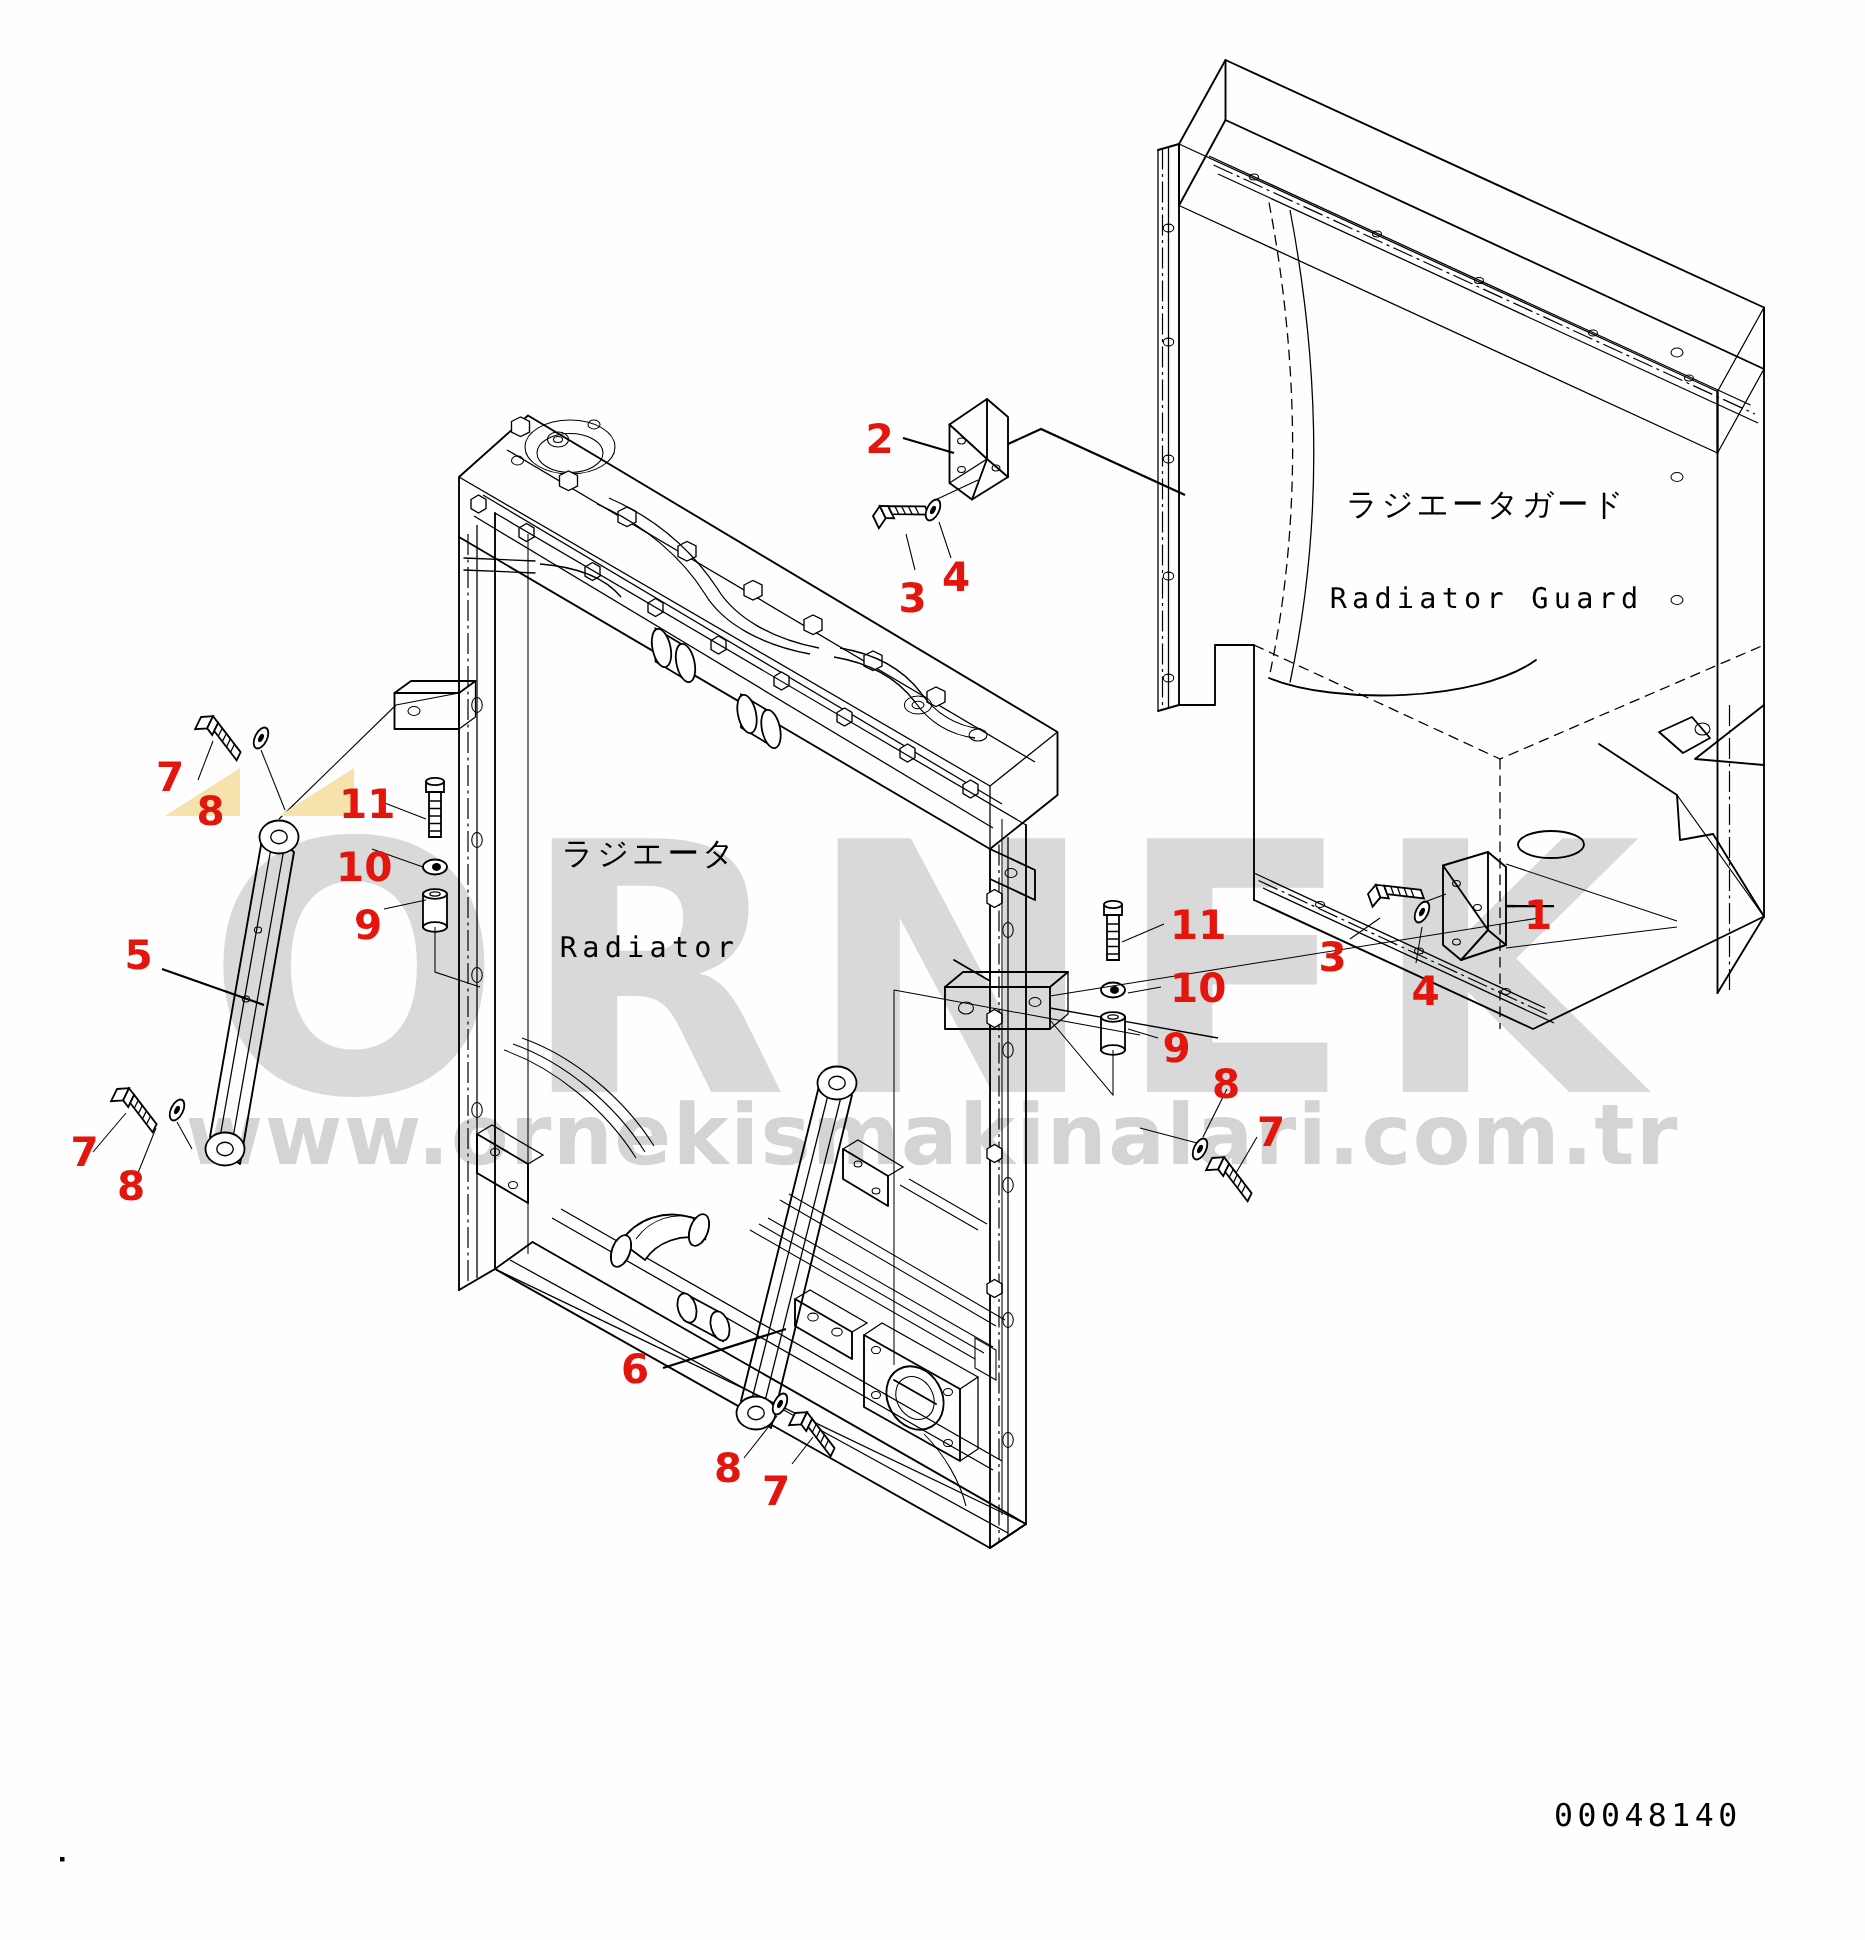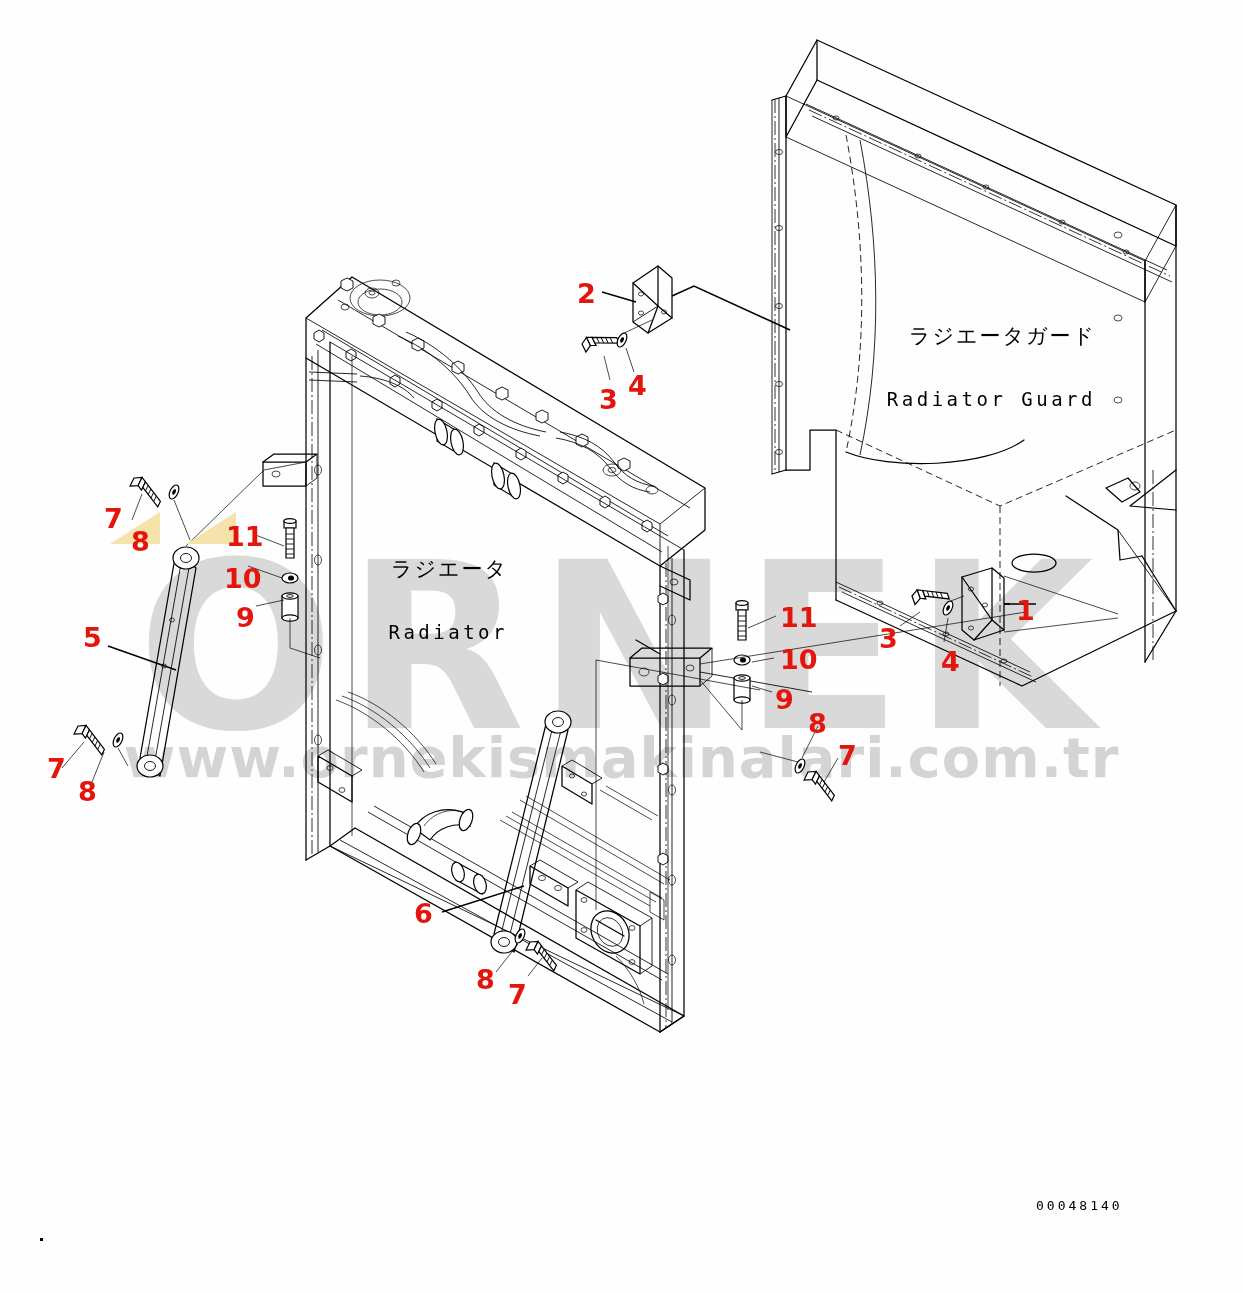--- a/index.html
+++ b/index.html
@@ -20,34 +20,34 @@
     display:flex;align-items:center;justify-content:center;
     font-family:"DejaVu Sans",sans-serif;font-weight:bold;
     font-size:56px;letter-spacing:1px;color:#d4d4d4;
     user-select:none;pointer-events:none;white-space:nowrap;z-index:1;
   }
 
   
   .draw{position:absolute;left:0;top:0;width:1243px;height:1293px;z-index:2;}
 
   
-  .lbl{position:absolute;z-index:4;color:#000;white-space:pre;text-align:right;
+  .lbl{position:absolute;z-index:4;color:#000;white-space:pre;text-align:center;
        font-family:"DejaVu Sans",sans-serif;pointer-events:none;}
   .lbl .jp{font-size:21px;letter-spacing:2px;display:block;line-height:1.25;}
   .lbl .en{font-size:19px;letter-spacing:3.5px;display:block;line-height:1.3;
            font-family:"DejaVu Sans Mono",monospace;}
   #lbl-guard{left:886px;top:285px;width:210px;}
   #lbl-rad{left:358px;top:518px;width:150px;}
 
   .callout{position:absolute;z-index:5;color:#e3150c;font-weight:bold;
            font-size:27px;font-family:"DejaVu Sans",sans-serif;
            line-height:1;pointer-events:none;}
 
   #docnum{position:absolute;left:1036px;top:1198px;z-index:5;color:#000;
-          font-size:13px;letter-spacing:3px;font-family:"DejaVu Sans Mono",monospace;}
+          font-size:21px;letter-spacing:3px;font-family:"DejaVu Sans Mono",monospace;}
   #cornerdot{position:absolute;left:40px;top:1238px;width:3px;height:3px;
              background:#000;z-index:5;}
 </style>
 </head>
 <body>
 
 <div class="stage">
 
   <div class="wm-logo">ORNEK</div>
   <div class="wm-url">www.ornekismakinalari.com.tr</div>

